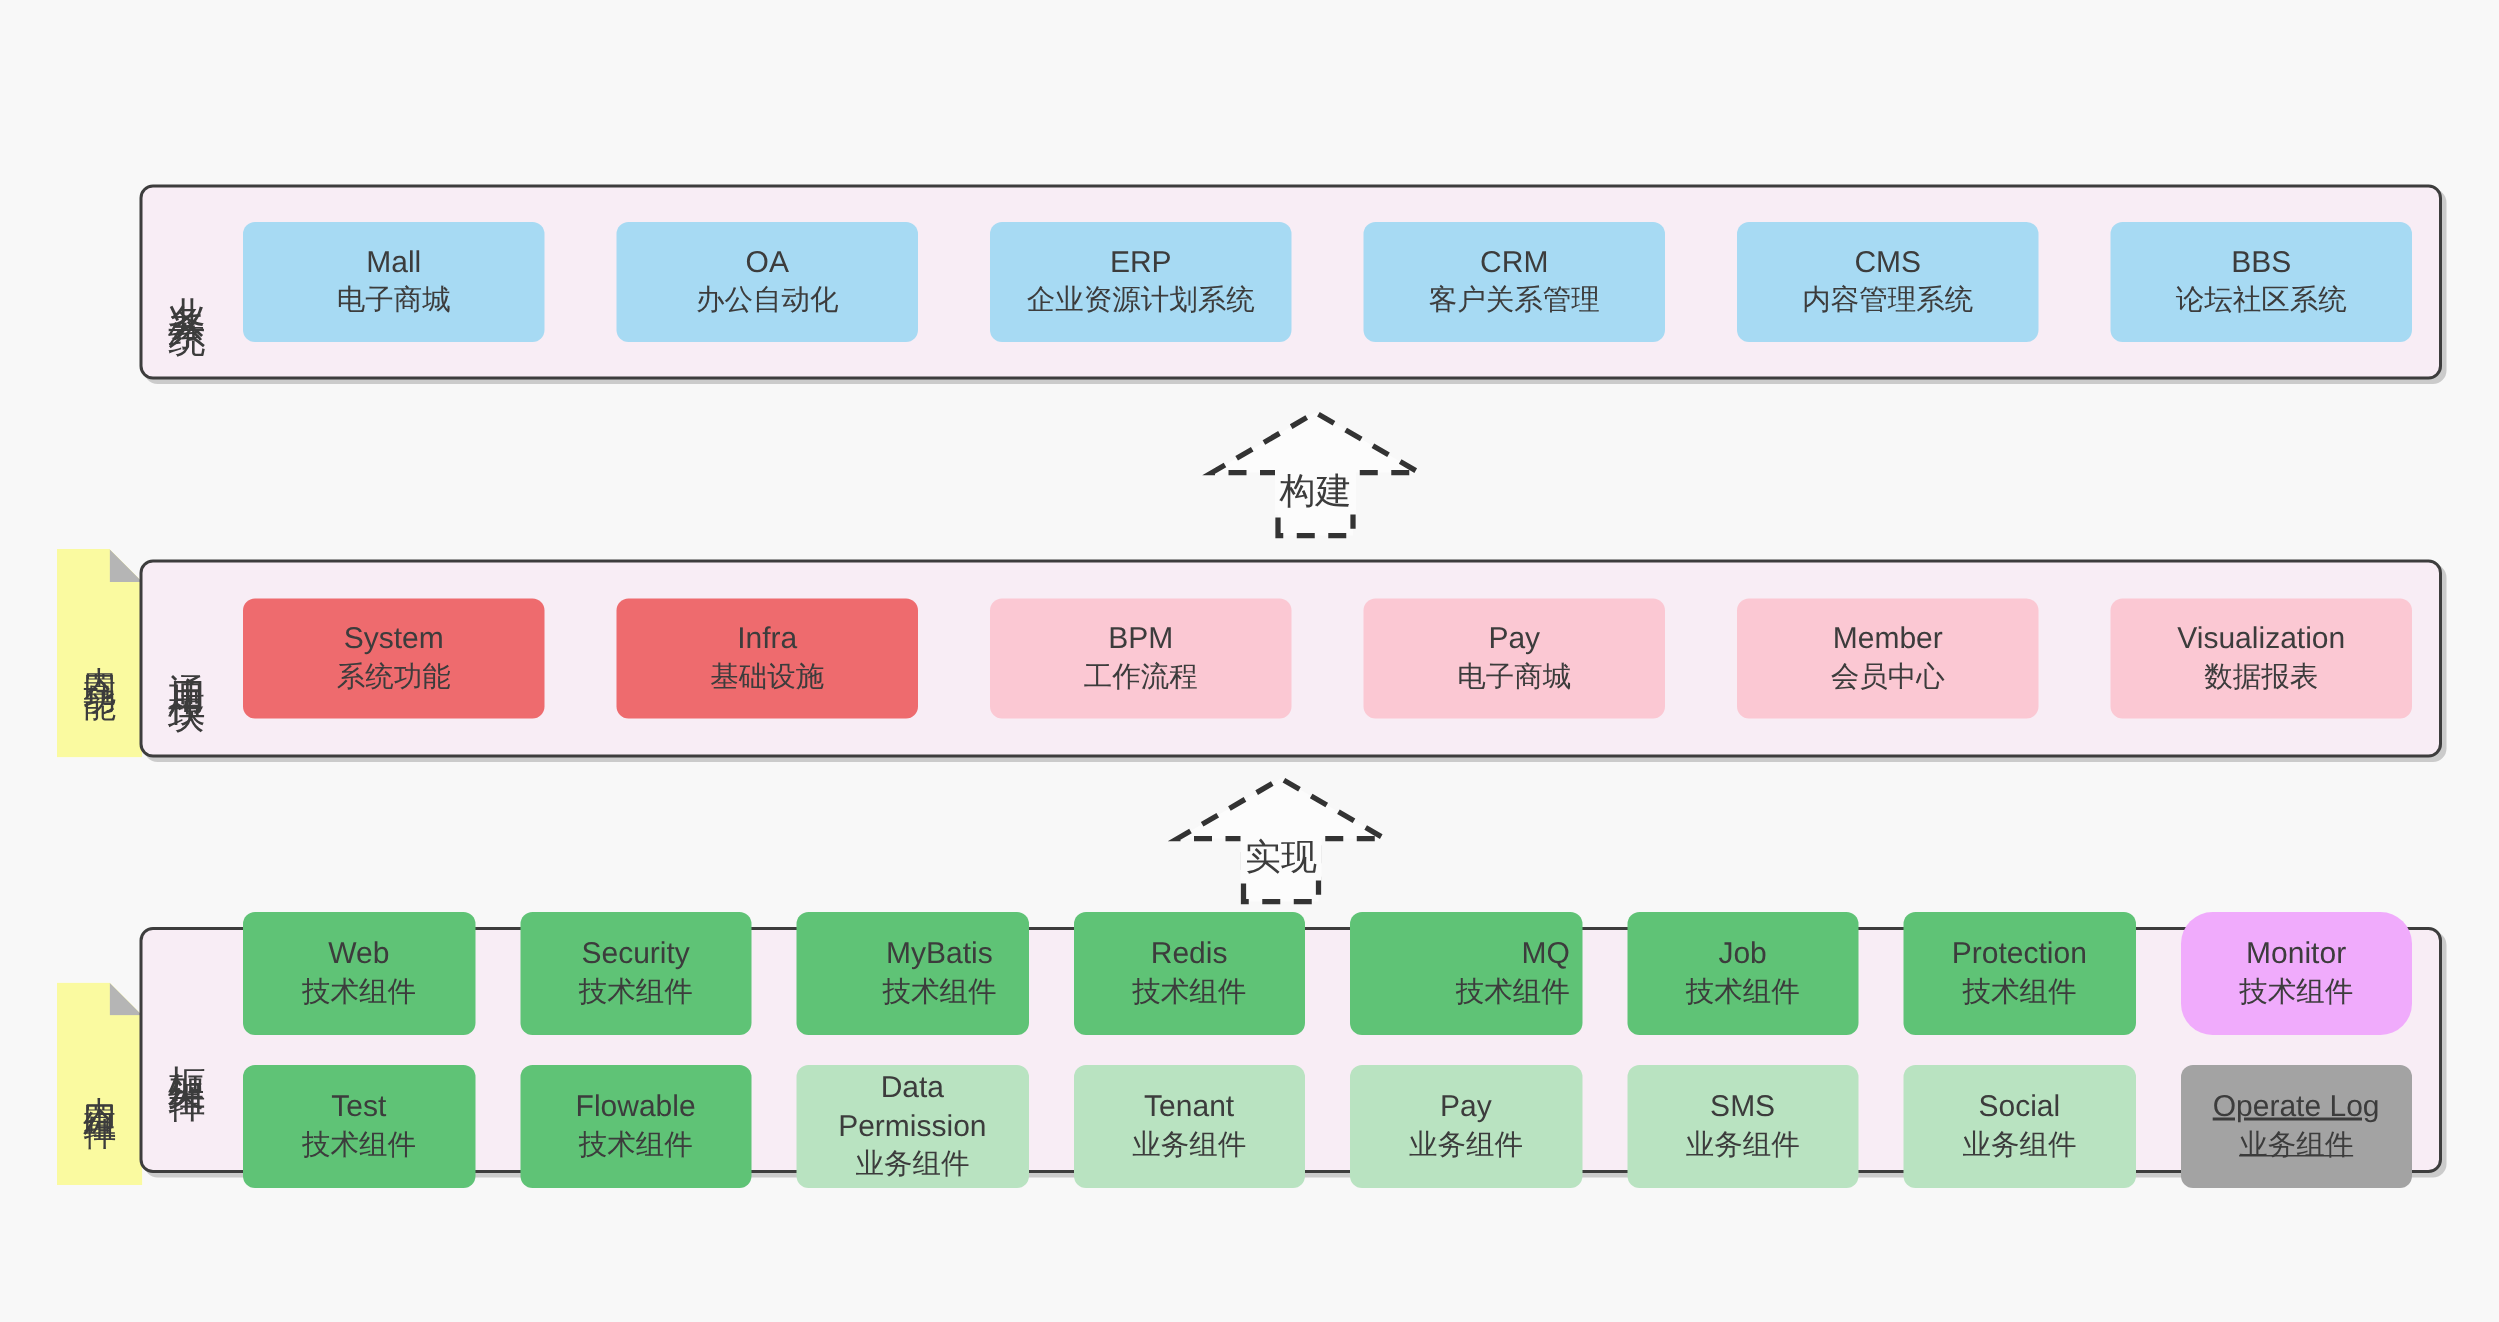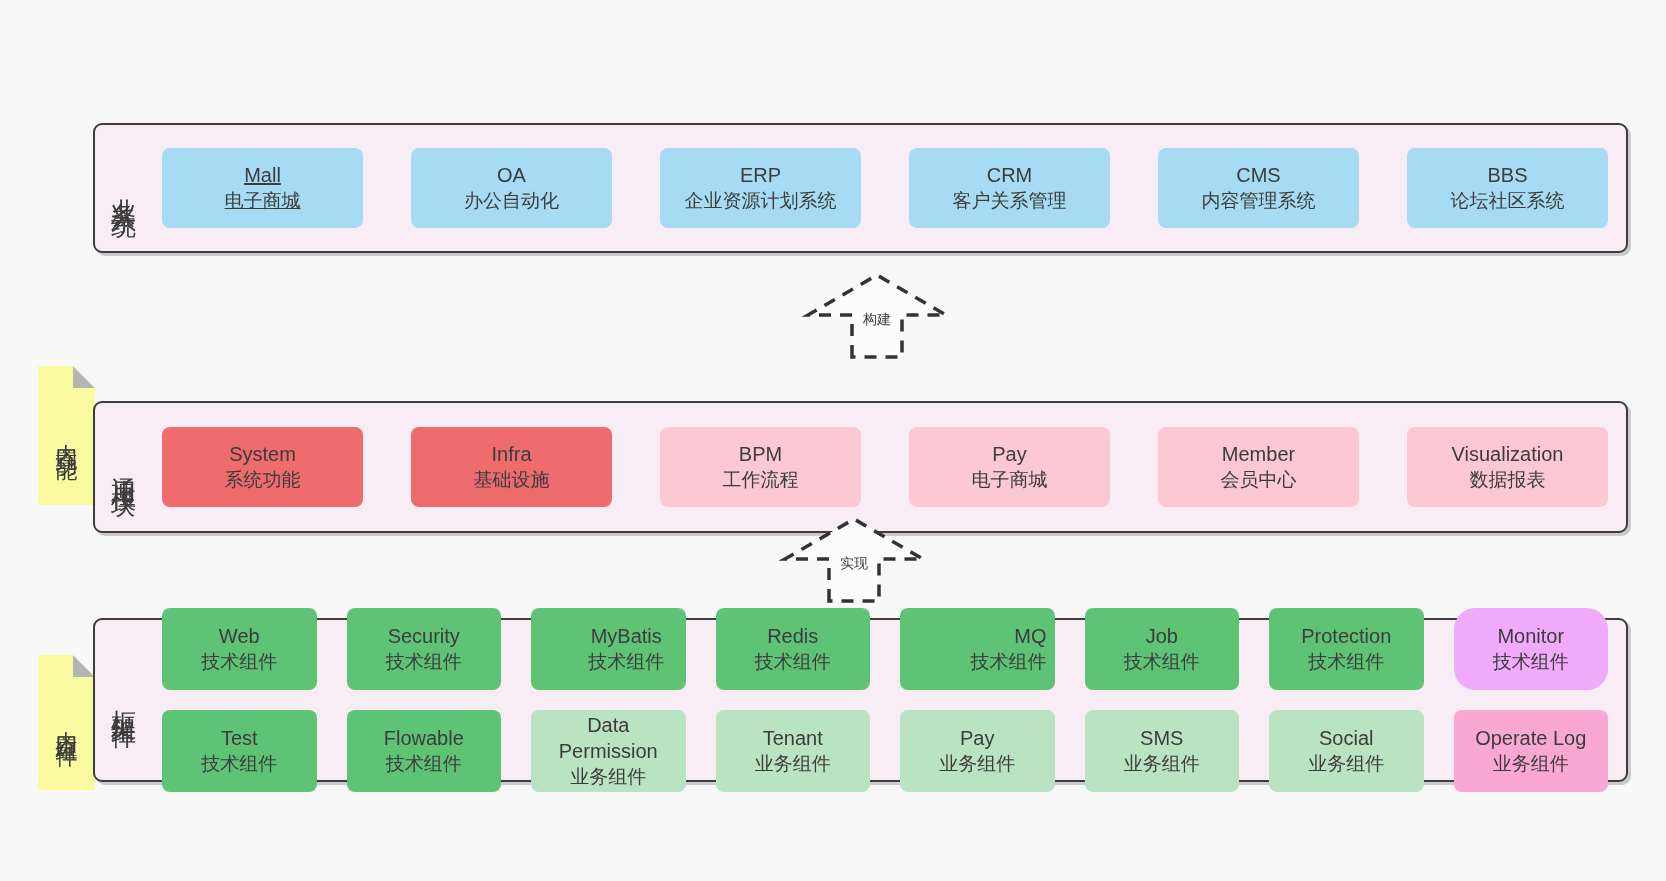--- a/index.html
+++ b/index.html
@@ -24,21 +24,21 @@
   #note-components{top:655px;height:135px;}
 
   
   .panel{
     position:absolute;left:93px;width:1535px;box-sizing:border-box;z-index:1;
     background:#f8edf5;border:2px solid #3d3d3d;border-radius:9px;
     box-shadow:3px 3px 0 rgba(0,0,0,0.18);
     display:flex;align-items:center;
   }
   #panel-business{top:123px;height:130px;}
-  #panel-modules{top:373px;height:132px;margin-top:28px;}
+  #panel-modules{top:373px;height:132px;}
   #panel-components{top:618px;height:164px;}
 
   .panel-label{
     writing-mode:vertical-rl;text-orientation:upright;
     font-size:25px;letter-spacing:5px;line-height:1;color:#3c3c3c;
     margin-left:16px;flex:0 0 auto;
   }
   .grid{flex:1;display:grid;align-content:center;margin:0 18px 0 26px;}
   .grid-6{grid-template-columns:repeat(6,1fr);column-gap:48px;grid-auto-rows:80px;}
   .grid-8{grid-template-columns:repeat(8,1fr);column-gap:30px;row-gap:20px;grid-auto-rows:82px;}
@@ -50,41 +50,41 @@
   .box-name{font-size:20px;line-height:26px;color:#3c3c3c;}
   .box-subtitle{font-size:19px;line-height:26px;color:#3c3c3c;}
 
   
   .arrow{position:absolute;width:160px;height:95px;z-index:1;}
   #arrow-build{left:797px;top:267px;}
   #arrow-implement{left:774px;top:511px;}
   .arrow svg{display:block;width:160px;height:95px;}
   .arrow-label{
     position:absolute;top:44px;left:50%;transform:translateX(-50%);
-    background:#fcfcfc;padding:0 3px;font-size:14px;color:#3c3c3c;white-space:nowrap;
+    background:#fcfcfc;padding:0 3px;font-size:24px;color:#3c3c3c;white-space:nowrap;
   }
 </style>
 </head>
 <body>
 
 <div class="page">
 
   <div class="note" id="note-functions">
     <span class="fold"></span>
     <span class="note-text">内置功能</span>
   </div>
   <div class="note" id="note-components">
     <span class="fold"></span>
     <span class="note-text">内置组件</span>
   </div>
 
   <section class="panel" id="panel-business">
     <div class="panel-label">业务系统</div>
     <div class="grid grid-6">
-        <div class="box" style="background: rgb(167, 218, 243); text-decoration: underline;">
+        <div class="box" style="background: rgb(167, 218, 243);">
           <div class="box-name">Mall</div>
           <div class="box-subtitle">电子商城</div>
         </div>
         <div class="box" style="background: rgb(167, 218, 243);">
           <div class="box-name">OA</div>
           <div class="box-subtitle">办公自动化</div>
         </div>
         <div class="box" style="background: rgb(167, 218, 243);">
           <div class="box-name">ERP</div>
           <div class="box-subtitle">企业资源计划系统</div>
@@ -204,20 +204,20 @@
           <div class="box-subtitle">业务组件</div>
         </div>
         <div class="box" style="background: rgb(185, 227, 193);">
           <div class="box-name">SMS</div>
           <div class="box-subtitle">业务组件</div>
         </div>
         <div class="box" style="background: rgb(185, 227, 193);">
           <div class="box-name">Social</div>
           <div class="box-subtitle">业务组件</div>
         </div>
-        <div class="box" style="background: #f9a8d4;">
+        <div class="box" style="background: #a3a3a3; text-decoration: underline;">
           <div class="box-name">Operate Log</div>
           <div class="box-subtitle">业务组件</div>
         </div>
       </div>
   </section>
 
 </div>
 
 </body></html>

